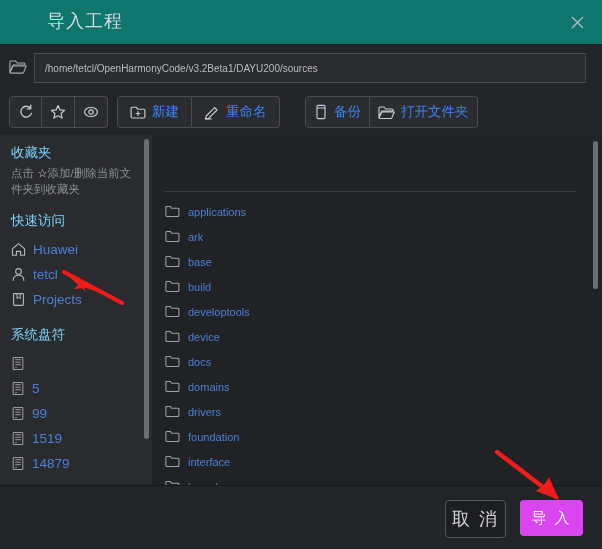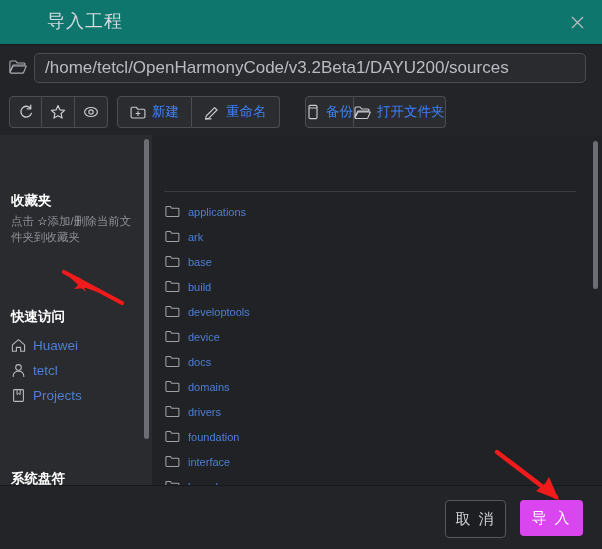--- a/index.html
+++ b/index.html
@@ -34,23 +34,23 @@
     background:#232427;
   }
   .folder-open-ic{
     position:absolute;left:9px;top:14px;width:18px;height:16px;
   }
   .path-input{
     position:absolute;left:34px;top:8px;width:552px;height:30px;
     box-sizing:border-box;
     background:#2a2b2f;
     border:1px solid #4a4c52;
-    border-radius:5px;
+    border-radius:0;
     color:#b9bbc2;
-    font-size:17px;
+    font-size:10px;
     padding:0 10px;
     line-height:28px;
     outline:none;
     font-family:"Liberation Sans","DejaVu Sans",sans-serif;
   }
 
   
   .toolbar{
     position:absolute;left:0;top:91px;width:602px;height:44px;
     background:#232427;
@@ -69,36 +69,35 @@
   .tbtn + .tbtn{border-left:none;}
   .g1{left:9px;}
   .g1 .tbtn{width:33px;}
   .g1 .tbtn:first-child{border-radius:4px 0 0 4px;}
   .g1 .tbtn:last-child{border-radius:0 4px 4px 0;}
   .g2{left:117px;}
   .g2 .tbtn{padding:0 12px;}
   .g2 .tbtn:first-child{border-radius:4px 0 0 4px;}
   .g2 .tbtn:last-child{border-radius:0 4px 4px 0;text-align:center;}
   .g3{left:305px;}
-  .g3 .tbtn{padding:0 0;}
+  .g3 .tbtn{padding:0 8px;}
   .g3 .tbtn:first-child{border-radius:4px 0 0 4px;}
   .g3 .tbtn:last-child{border-radius:0 4px 4px 0;}
   .tbtn svg{flex:0 0 auto;}
 
   
   .sidebar{
     position:absolute;left:0;top:135px;width:152px;height:350px;
     background:#2a2b2e;
     overflow:hidden;
   }
   .side-inner{position:absolute;left:0;top:0;width:145px;}
   .sec-title{
-    color:#ffffff;font-size:13.5px;font-weight:bold;
+    color:#7dd3fc;font-size:13.5px;font-weight:normal;
     padding:0 0 0 11px;
-    margin-top:48px;
   }
   .sec-note{
     color:#8e9098;font-size:11.5px;line-height:16px;
     padding:3px 8px 0 11px;
   }
   .star-inline{color:#c9cbd1;}
   .sitem{
     display:flex;align-items:center;gap:7px;
     height:25px;padding-left:11px;cursor:pointer;
     color:#4d7fd6;font-size:13.5px;
@@ -142,21 +141,21 @@
   
   .footer{
     position:absolute;left:0;top:485px;width:602px;height:64px;
     background:#232427;
     border-top:1px solid #17181b;
     box-sizing:border-box;
   }
   .btn-cancel{
     position:absolute;right:96px;top:14px;width:59px;height:36px;
     background:#1d1e21;border:1px solid #55575e;border-radius:4px;
-    color:#cfd1d7;font-size:15px;letter-spacing:2px;
+    color:#cfd1d7;font-size:18px;letter-spacing:2px;
     display:flex;align-items:center;justify-content:center;cursor:pointer;
     font-family:"Liberation Sans","DejaVu Sans",sans-serif;
   }
   .btn-import{
     position:absolute;right:19px;top:14px;width:63px;height:36px;
     background:#d946ef;border:none;border-radius:4px;
     color:#ffffff;font-size:15px;letter-spacing:2px;
     display:flex;align-items:center;justify-content:center;cursor:pointer;
     font-family:"Liberation Sans","DejaVu Sans",sans-serif;
   }

